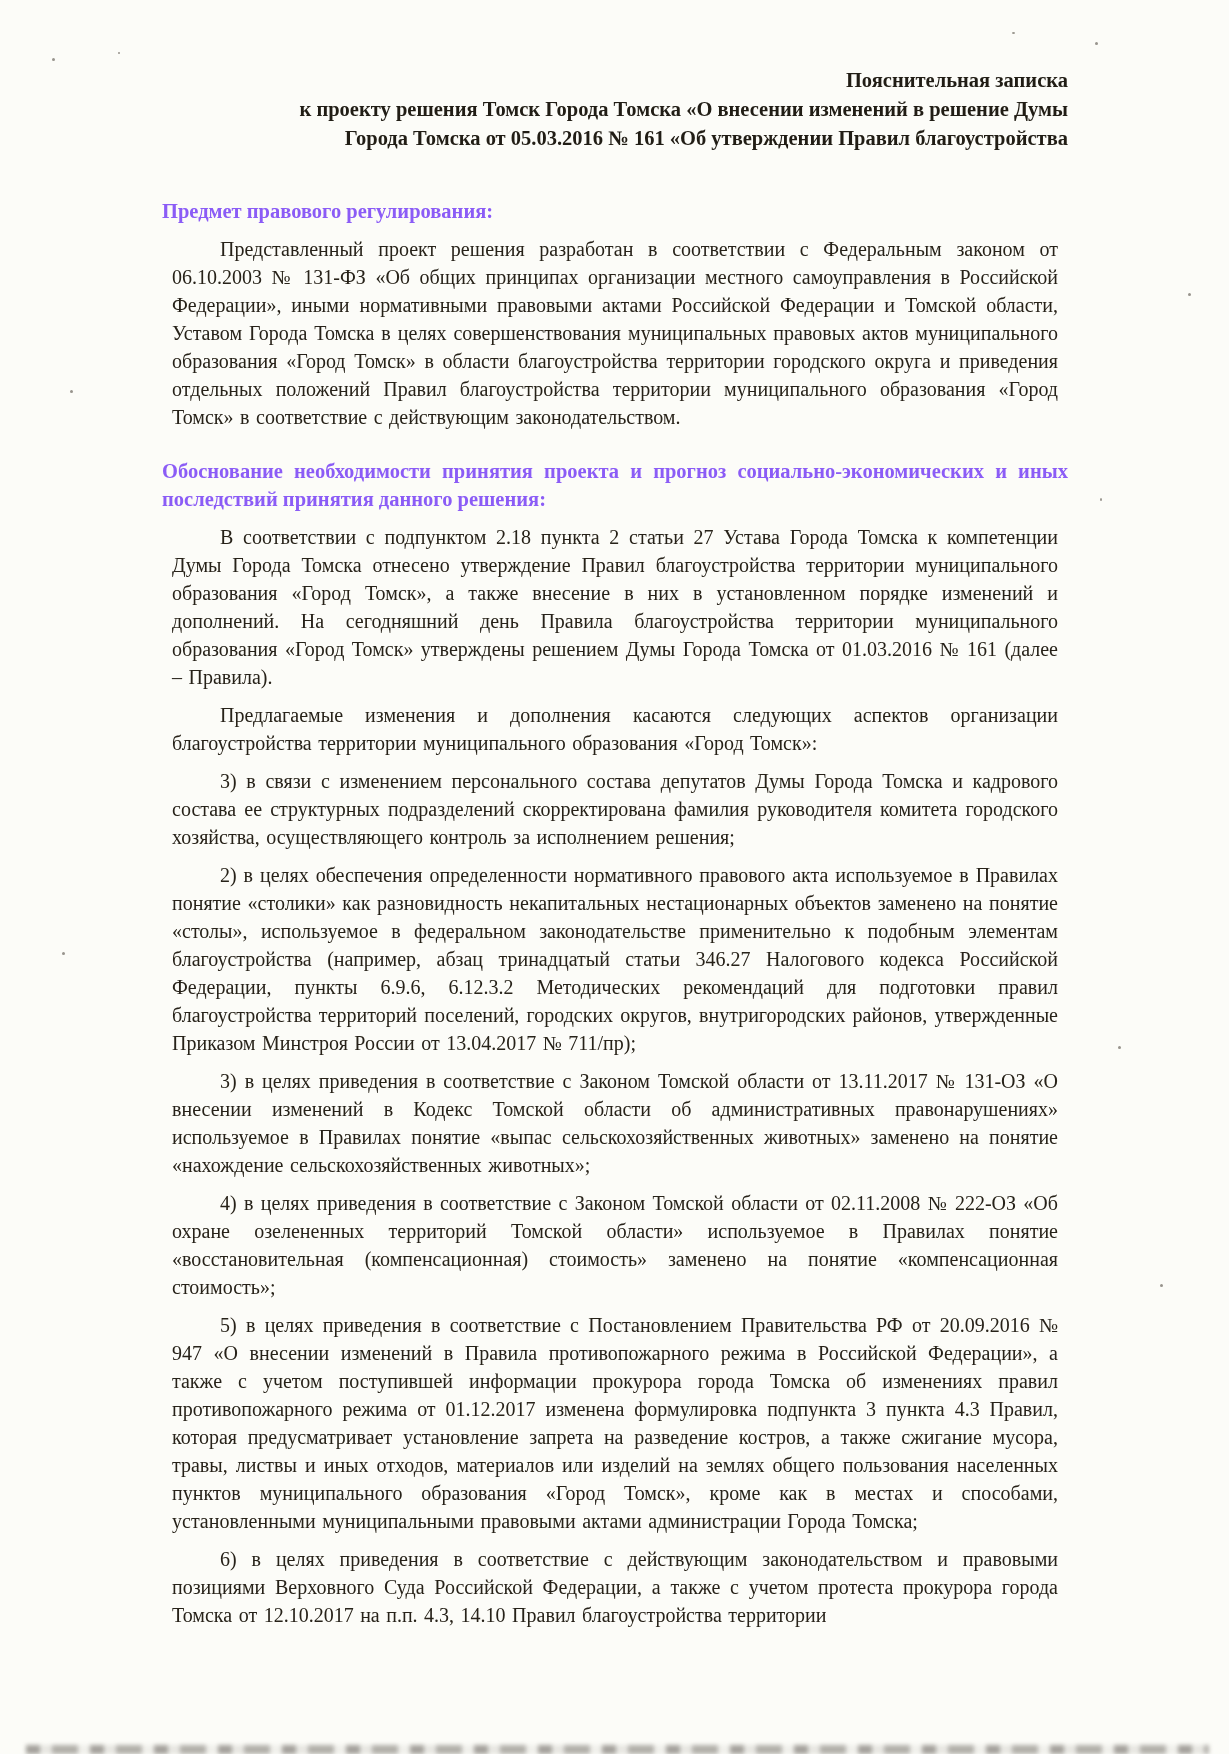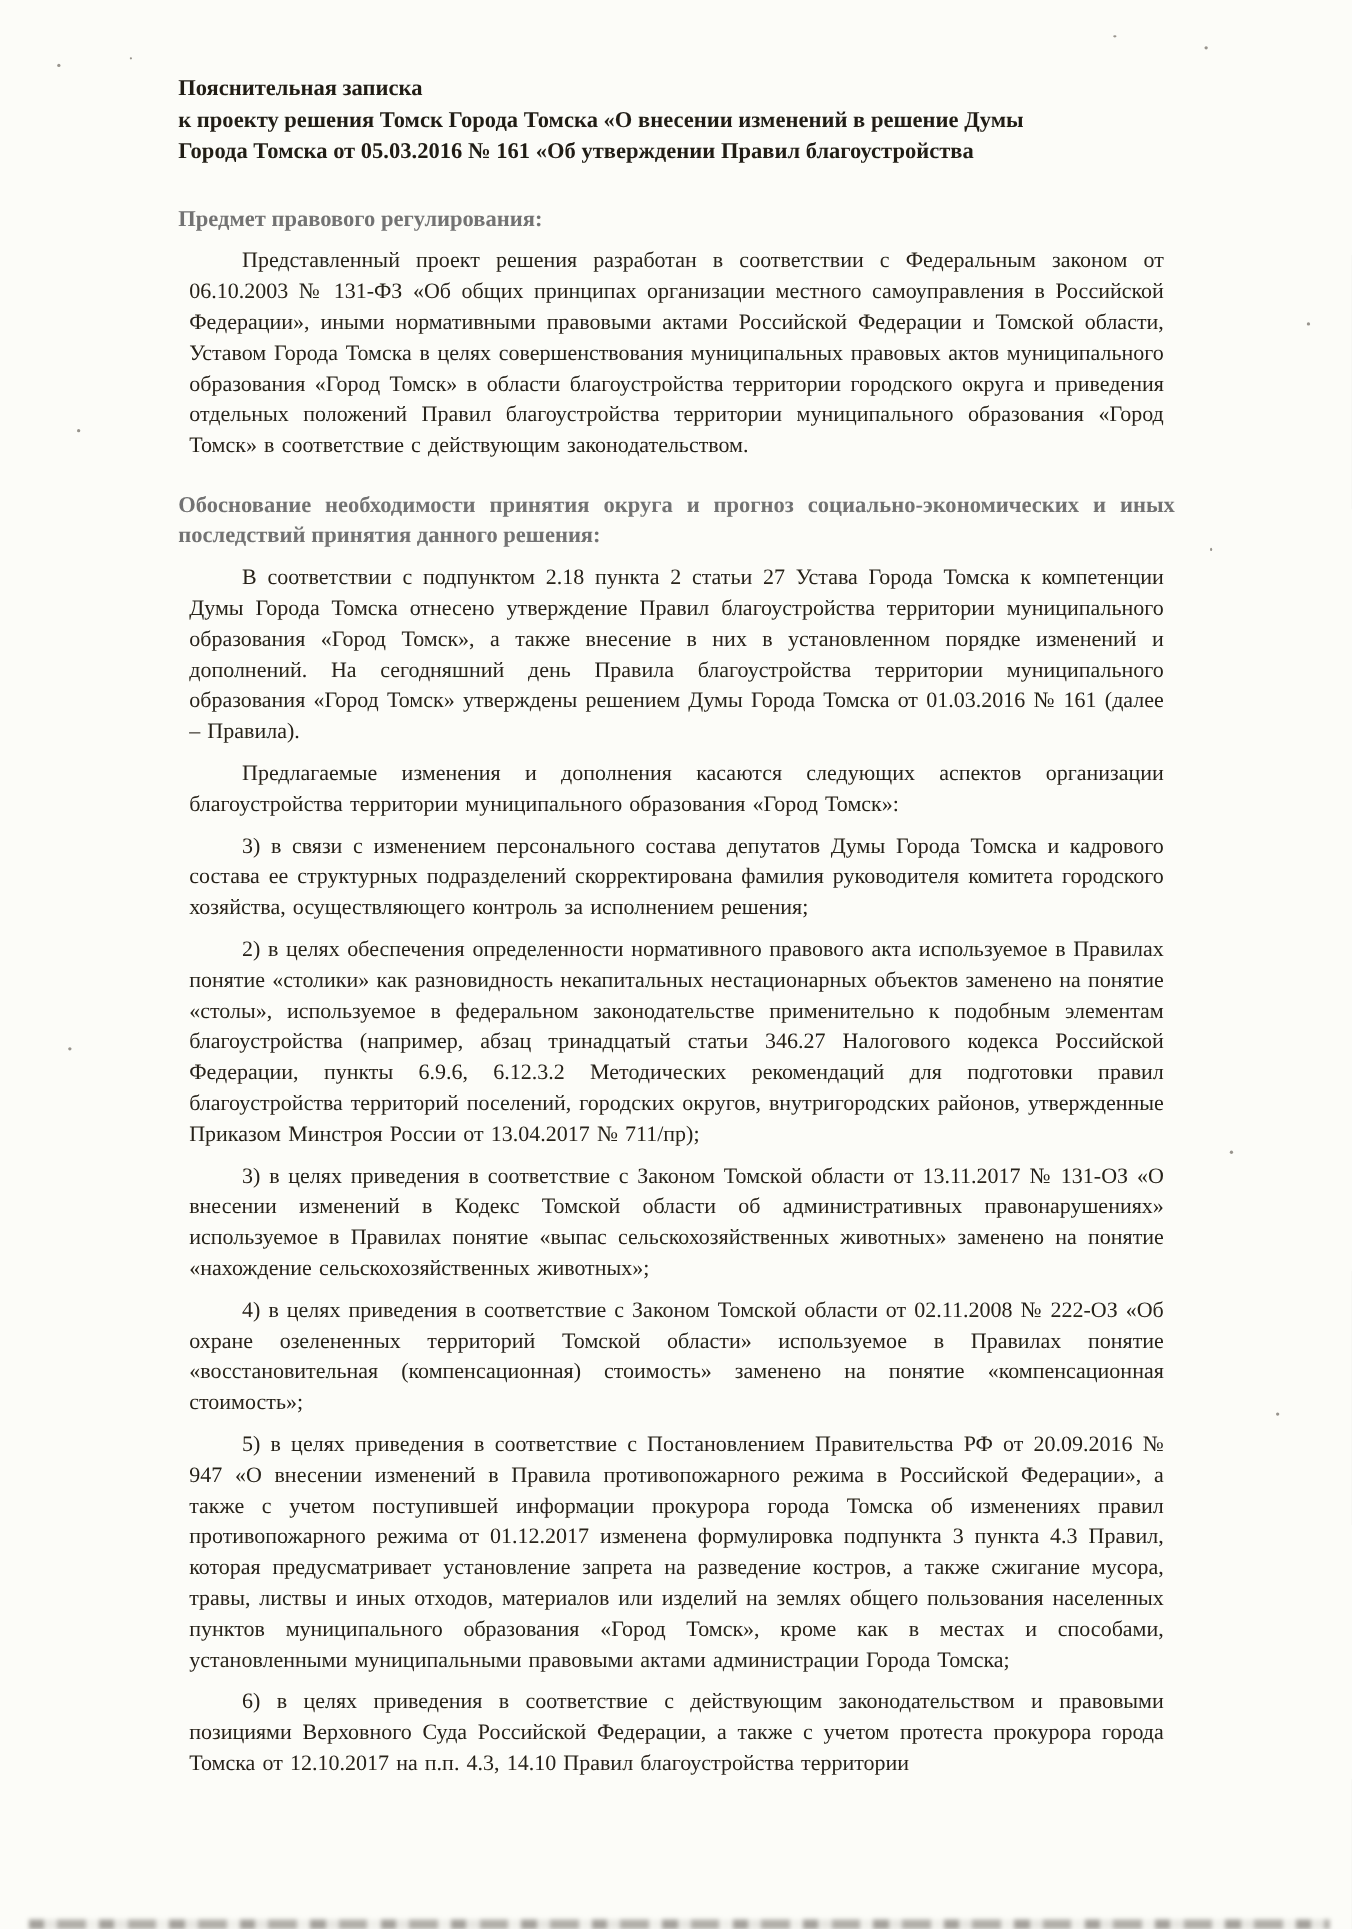--- a/index.html
+++ b/index.html
@@ -17,35 +17,35 @@
     font-family: "Liberation Serif", "DejaVu Serif", serif;
     color: #272219;
   }
   .content {
     position: absolute;
     top: 66px;
     left: 162px;
     width: 906px;
   }
   .title {
-    text-align: left;
+    text-align: right;
     font-weight: bold;
     font-size: 20.5px;
     line-height: 29px;
-    margin-bottom: 32px;
+    margin-bottom: 44px;
     color: #211d15;
   }
   .title-line { white-space: nowrap; }
   .heading {
     font-weight: bold;
     font-size: 20.5px;
     line-height: 28px;
     text-align: justify;
     margin: 0 0 2px 0;
-    color: #737373;
+    color: #8b5cf6;
   }
   .heading.spaced { margin-top: 26px; }
   p.para {
     margin: 10px;
     font-size: 20px;
     line-height: 28px;
     text-align: justify;
     text-indent: 48px;
     word-spacing: 1.5px;
   }
@@ -79,21 +79,21 @@
 
     <div class="title">
       <div class="title-line">Пояснительная записка</div>
       <div class="title-line">к проекту решения Томск Города Томска «О внесении изменений в решение Думы</div>
       <div class="title-line">Города Томска от 05.03.2016 № 161 «Об утверждении Правил благоустройства</div>
     </div>
 
     <div class="heading">Предмет правового регулирования:</div>
     <p class="para">Представленный проект решения разработан в соответствии с Федеральным законом от 06.10.2003 № 131-ФЗ «Об общих принципах организации местного самоуправления в Российской Федерации», иными нормативными правовыми актами Российской Федерации и Томской области, Уставом Города Томска в целях совершенствования муниципальных правовых актов муниципального образования «Город Томск» в области благоустройства территории городского округа и приведения отдельных положений Правил благоустройства территории муниципального образования «Город Томск» в соответствие с действующим законодательством.</p>
 
-    <div class="heading spaced">Обоснование необходимости принятия округа и прогноз социально-экономических и иных последствий принятия данного решения:</div>
+    <div class="heading spaced">Обоснование необходимости принятия проекта и прогноз социально-экономических и иных последствий принятия данного решения:</div>
     <p class="para">В соответствии с подпунктом 2.18 пункта 2 статьи 27 Устава Города Томска к компетенции Думы Города Томска отнесено утверждение Правил благоустройства территории муниципального образования «Город Томск», а также внесение в них в установленном порядке изменений и дополнений. На сегодняшний день Правила благоустройства территории муниципального образования «Город Томск» утверждены решением Думы Города Томска от 01.03.2016 № 161 (далее – Правила).</p>
     <p class="para">Предлагаемые изменения и дополнения касаются следующих аспектов организации благоустройства территории муниципального образования «Город Томск»:</p>
     <p class="para">3) в связи с изменением персонального состава депутатов Думы Города Томска и кадрового состава ее структурных подразделений скорректирована фамилия руководителя комитета городского хозяйства, осуществляющего контроль за исполнением решения;</p>
     <p class="para">2) в целях обеспечения определенности нормативного правового акта используемое в Правилах понятие «столики» как разновидность некапитальных нестационарных объектов заменено на понятие «столы», используемое в федеральном законодательстве применительно к подобным элементам благоустройства (например, абзац тринадцатый статьи 346.27 Налогового кодекса Российской Федерации, пункты 6.9.6, 6.12.3.2 Методических рекомендаций для подготовки правил благоустройства территорий поселений, городских округов, внутригородских районов, утвержденные Приказом Минстроя России от 13.04.2017 № 711/пр);</p>
     <p class="para">3) в целях приведения в соответствие с Законом Томской области от 13.11.2017 № 131-ОЗ «О внесении изменений в Кодекс Томской области об административных правонарушениях» используемое в Правилах понятие «выпас сельскохозяйственных животных» заменено на понятие «нахождение сельскохозяйственных животных»;</p>
     <p class="para">4) в целях приведения в соответствие с Законом Томской области от 02.11.2008 № 222-ОЗ «Об охране озелененных территорий Томской области» используемое в Правилах понятие «восстановительная (компенсационная) стоимость» заменено на понятие «компенсационная стоимость»;</p>
     <p class="para">5) в целях приведения в соответствие с Постановлением Правительства РФ от 20.09.2016 № 947 «О внесении изменений в Правила противопожарного режима в Российской Федерации», а также с учетом поступившей информации прокурора города Томска об изменениях правил противопожарного режима от 01.12.2017 изменена формулировка подпункта 3 пункта 4.3 Правил, которая предусматривает установление запрета на разведение костров, а также сжигание мусора, травы, листвы и иных отходов, материалов или изделий на землях общего пользования населенных пунктов муниципального образования «Город Томск», кроме как в местах и способами, установленными муниципальными правовыми актами администрации Города Томска;</p>
     <p class="para">6) в целях приведения в соответствие с действующим законодательством и правовыми позициями Верховного Суда Российской Федерации, а также с учетом протеста прокурора города Томска от 12.10.2017 на п.п. 4.3, 14.10 Правил благоустройства территории</p>
 
   </div>

